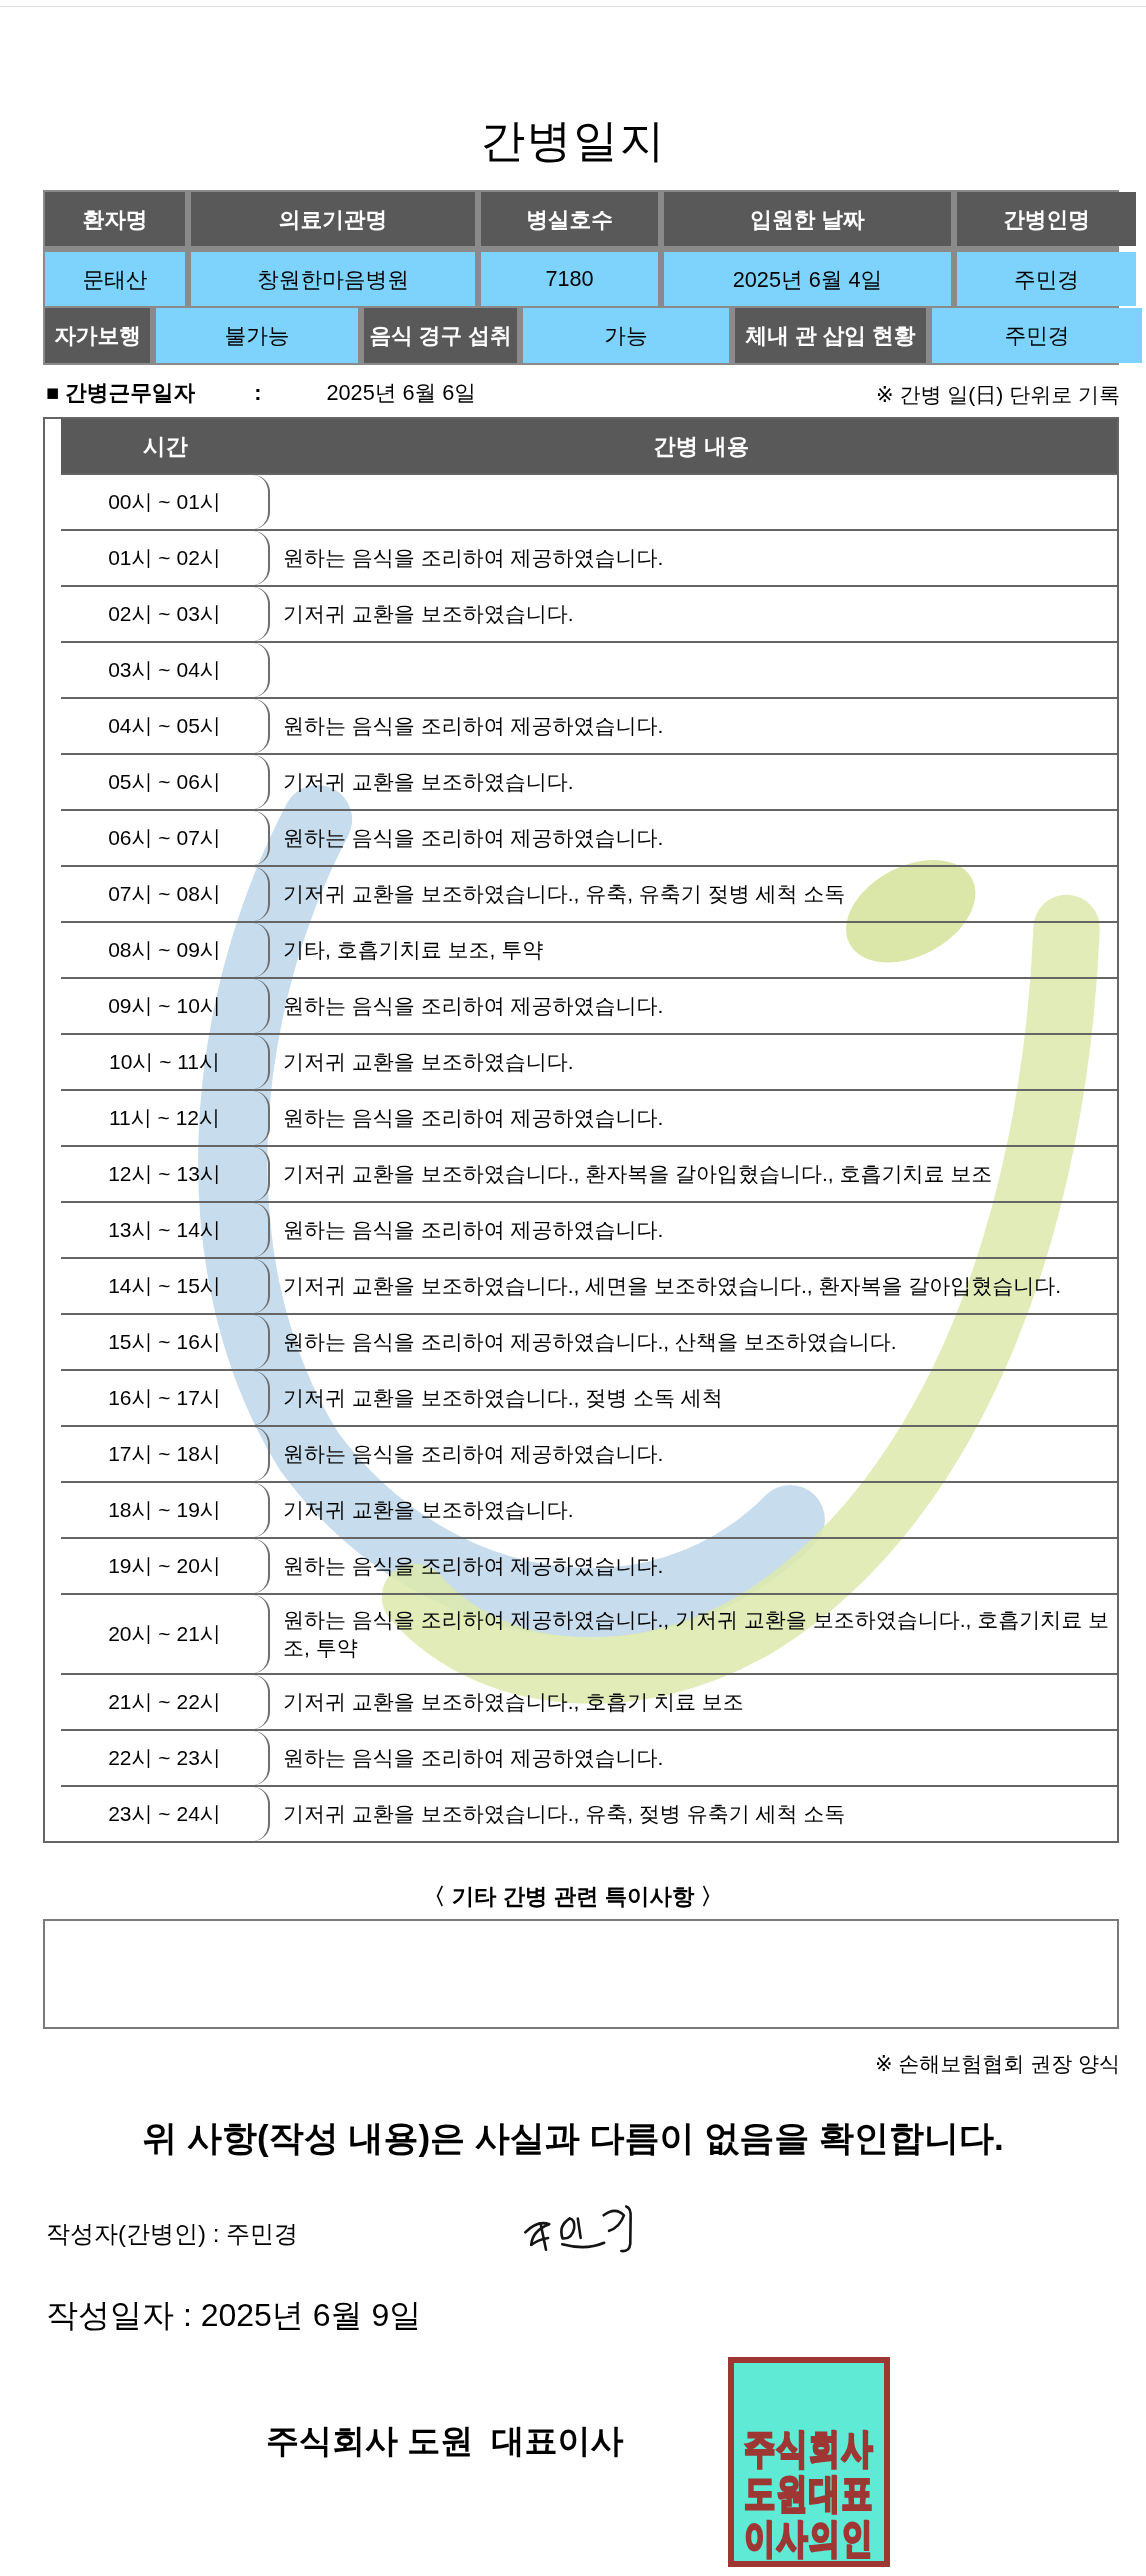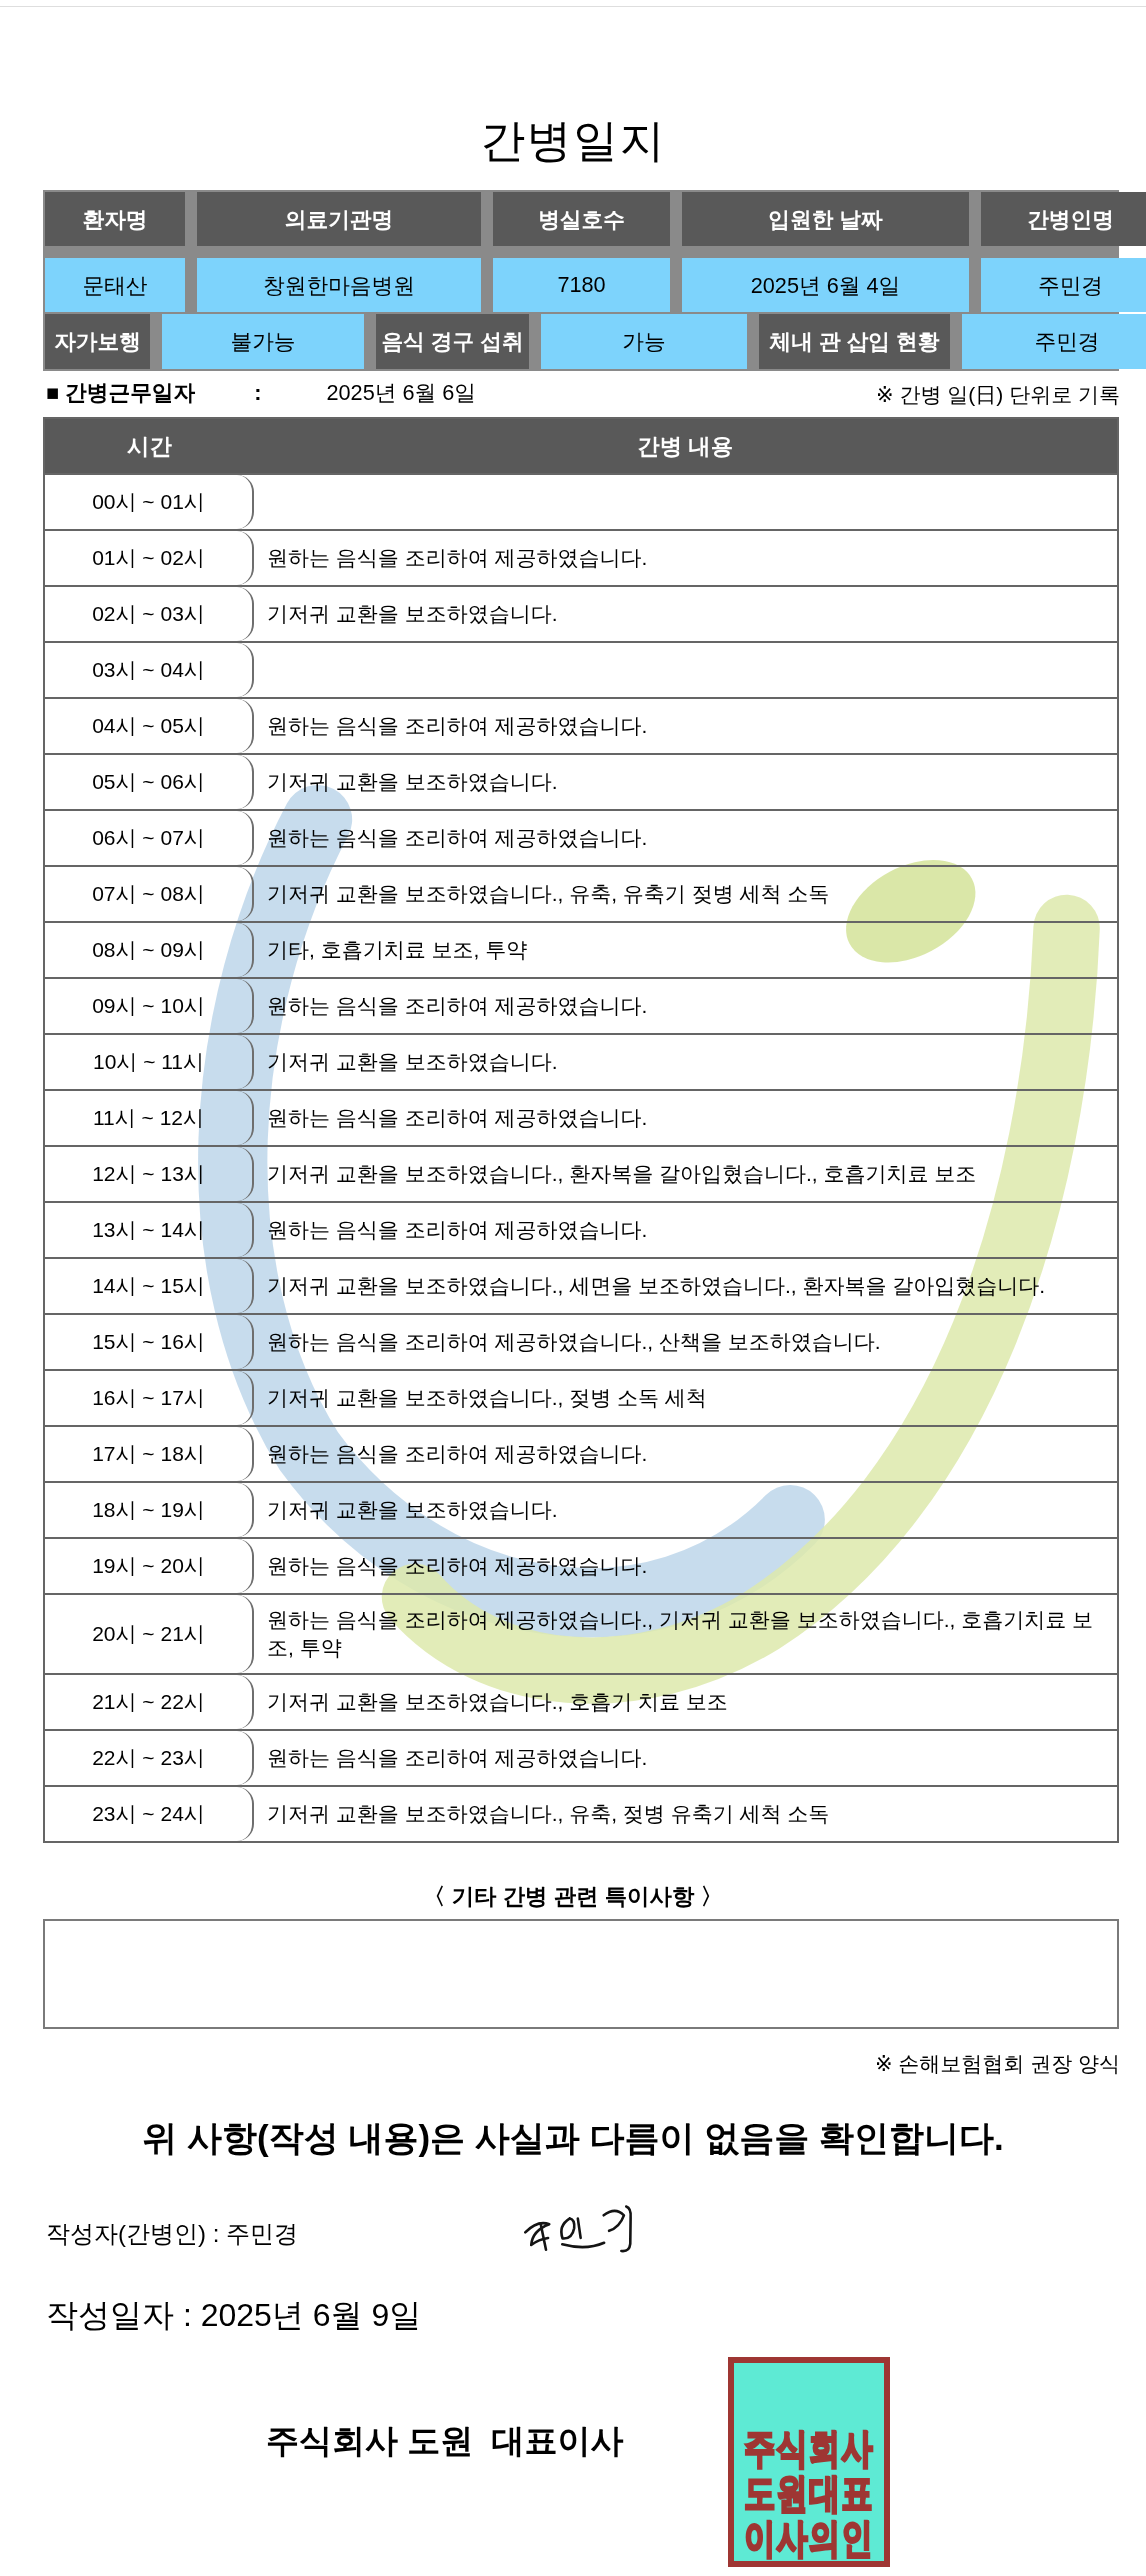--- a/index.html
+++ b/index.html
@@ -9,32 +9,32 @@
   }
   .layer{position:absolute;z-index:1;}
   
   #watermark{position:absolute;left:0;top:0;z-index:0;}
   
   #top-rule{left:0;top:5.8px;width:1146px;height:1.4px;background:#dedede;}
   #doc-title{left:0;top:81px;width:1146px;text-align:center;
     font-size:45px;font-weight:400;letter-spacing:1.4px;}
   
   #info-table{left:43px;top:190px;width:1076px;background:#8a8a8a;border:2.2px solid #8a8a8a;box-sizing:border-box;}
-  .ig{display:grid;gap:12px;background:#8a8a8a;}
+  .ig{display:grid;gap:6px;background:#8a8a8a;}
   #info-grid-a{grid-template-columns:140px 284px 177px 287px 179px;grid-auto-rows:54px;margin-bottom:2.2px;}
   #info-grid-b{grid-template-columns:105px 202px 153px 206px 191px 210px;grid-auto-rows:55px;}
   .cell{display:flex;align-items:center;justify-content:center;font-size:21.7px;background:#7dd3fc;}
   .cell.dark{background:#595959;color:#fff;font-weight:bold;}
   
   #work-line{left:46px;top:378px;font-size:21.7px;display:flex;align-items:baseline;gap:33px;}
   #work-label{font-weight:bold;}
   #work-colon{margin:0 32px 0 26px;font-weight:bold;}
   #work-note{right:26px;top:381px;font-size:21px;}
   
-  #care-table{left:43px;top:417px;width:1076px;border:2.2px solid #656565;box-sizing:border-box;background:transparent;}
+  #care-table{left:43px;top:417px;width:1076px;border:2.2px solid #656565;box-sizing:border-box;background:transparent;padding-left:16px;}
   .care-header{display:grid;grid-template-columns:209px 0.7px 861px;height:54px;background:#595959;color:#fff;font-weight:bold;font-size:22.4px;}
   .care-header > div{display:flex;align-items:center;justify-content:center;}
   .care-row{display:grid;grid-template-columns:209px 861px;border-top:2.9px solid #656565;height:54px;}
   .care-row.tall{height:78px;}
   .time-cell{display:flex;align-items:center;justify-content:center;font-size:21px;border-right:2.2px solid #6e6e6e;border-radius:17px;}
   .content-cell{display:flex;align-items:center;font-size:21px;line-height:1.32;padding:0 11.6px 0 13px;}
   
   #extras-heading{left:0;top:1881px;width:1146px;text-align:center;font-size:22.4px;font-weight:bold;}
   #extras-box{left:43px;top:1919px;width:1076px;height:110px;border:2.2px solid #7a7a7a;box-sizing:border-box;background:#fff;}
   #footnote{right:26px;top:2050px;font-size:21px;}

